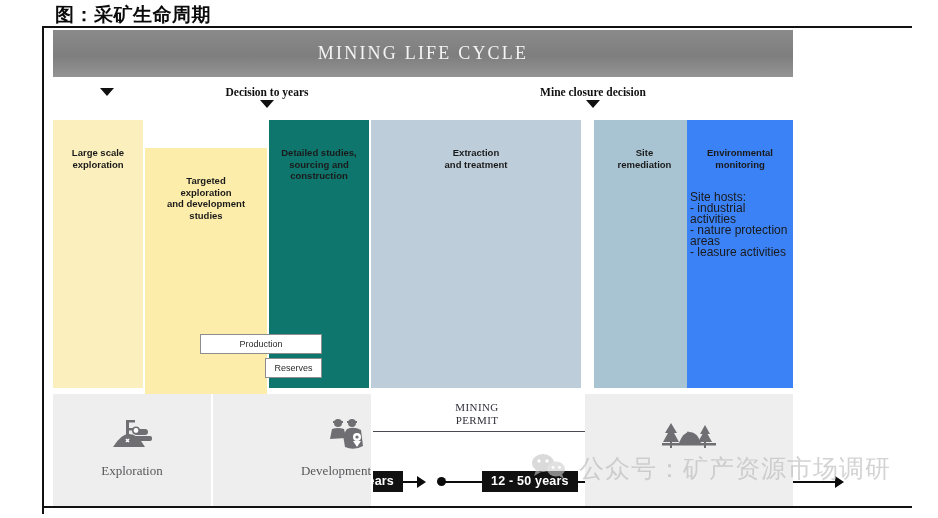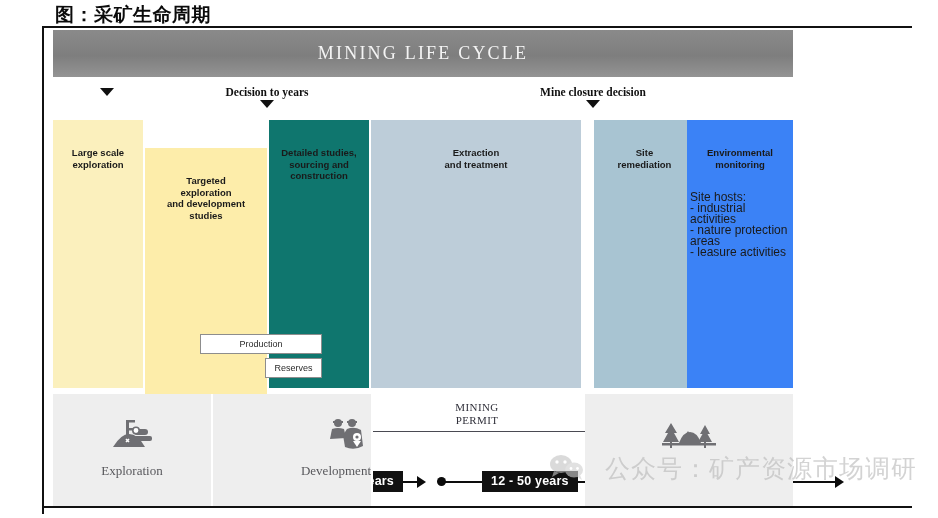--- a/index.html
+++ b/index.html
@@ -110,22 +110,22 @@
   .icell:last-child{border-right:none;}
   .icell .ico{margin-top:22px;height:40px;display:flex;align-items:center;justify-content:center;}
   .icell .ilab{
     margin-top:8px;text-align:center;
     font-family:"Liberation Serif","DejaVu Serif",serif;
     font-size:13px;color:#58585c;line-height:14px;
   }
 
   
   .watermark{
-    position:absolute;left:548px;top:452px;display:flex;align-items:center;
-    pointer-events:none;opacity:.62;gap:8px;
+    position:absolute;left:530px;top:452px;display:flex;
+    pointer-events:none;opacity:.62;
   }
   .wm-text{
     font-family:"DejaVu Sans",sans-serif;
     font-size:25px;color:#b9b9b9;letter-spacing:1px;margin-left:9px;white-space:nowrap;
   }
 </style>
 </head>
 <body>
 
 <div id="root">

